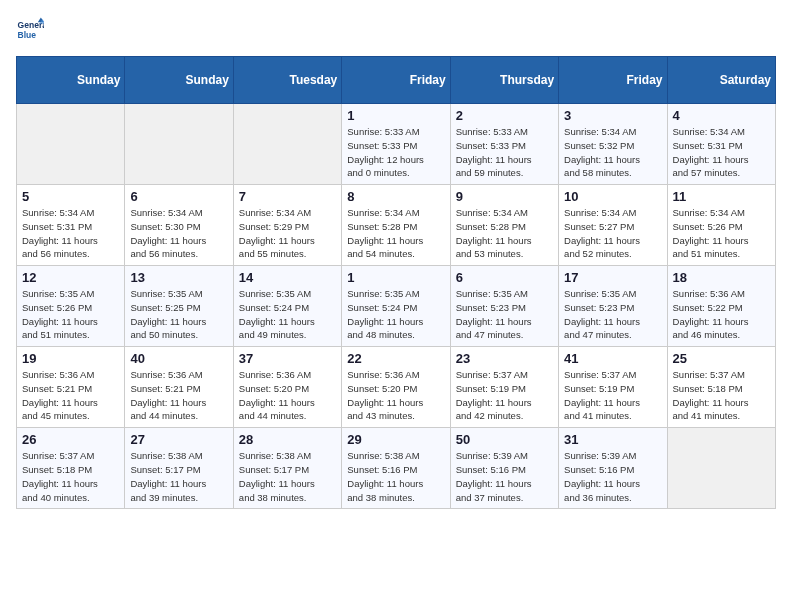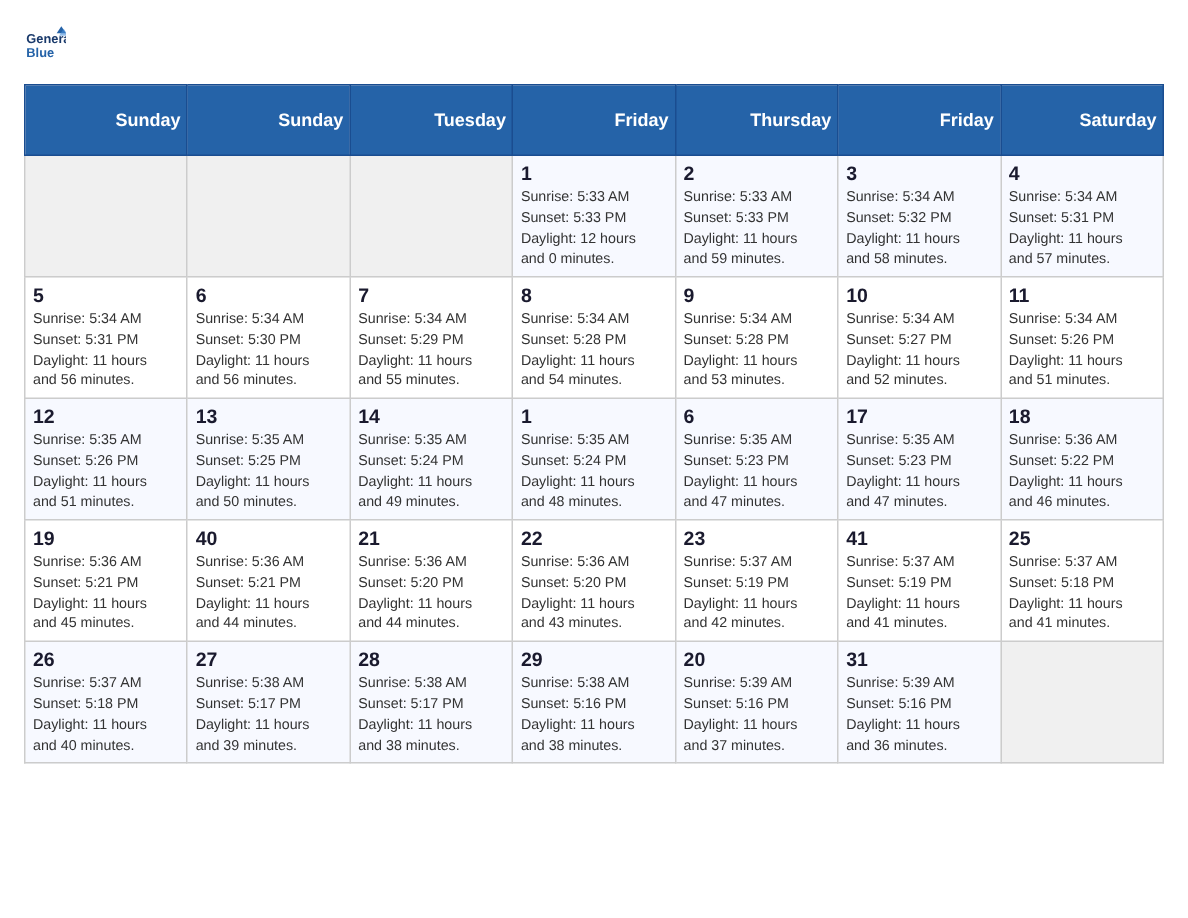--- a/index.html
+++ b/index.html
@@ -259,21 +259,21 @@
 and 45 minutes.</div>
         </td>
         <td>
           <span class="day-num">40</span>
           <div class="day-info" style="white-space: pre-line;">Sunrise: 5:36 AM
 Sunset: 5:21 PM
 Daylight: 11 hours
 and 44 minutes.</div>
         </td>
         <td>
-          <span class="day-num">21</span>
+          <span class="day-num">37</span>
           <div class="day-info" style="white-space: pre-line;">Sunrise: 5:36 AM
 Sunset: 5:20 PM
 Daylight: 11 hours
 and 44 minutes.</div>
         </td>
         <td>
           <span class="day-num">22</span>
           <div class="day-info" style="white-space: pre-line;">Sunrise: 5:36 AM
 Sunset: 5:20 PM
 Daylight: 11 hours
@@ -324,21 +324,21 @@
 and 38 minutes.</div>
         </td>
         <td>
           <span class="day-num">29</span>
           <div class="day-info" style="white-space: pre-line;">Sunrise: 5:38 AM
 Sunset: 5:16 PM
 Daylight: 11 hours
 and 38 minutes.</div>
         </td>
         <td>
-          <span class="day-num">20</span>
+          <span class="day-num">50</span>
           <div class="day-info" style="white-space: pre-line;">Sunrise: 5:39 AM
 Sunset: 5:16 PM
 Daylight: 11 hours
 and 37 minutes.</div>
         </td>
         <td>
           <span class="day-num">31</span>
           <div class="day-info" style="white-space: pre-line;">Sunrise: 5:39 AM
 Sunset: 5:16 PM
 Daylight: 11 hours

